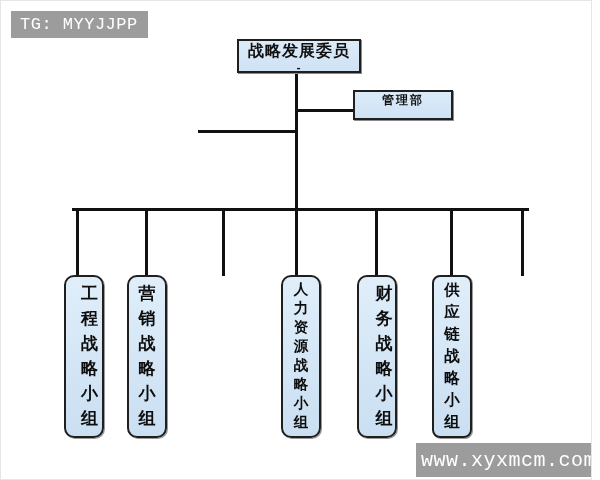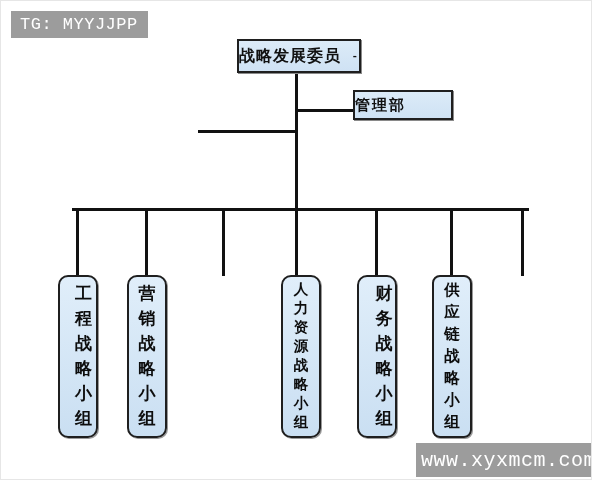--- a/index.html
+++ b/index.html
@@ -11,27 +11,27 @@
   }
   
   .wm{position:absolute;background:#9c9c9c;color:#ffffff;display:flex;align-items:center;}
   .wm-top{left:10px;top:10px;width:137px;height:27px;font-size:17px;padding-left:9px;letter-spacing:0.5px;}
   .wm-bottom{left:415px;top:442px;width:185px;height:34px;font-size:20px;justify-content:center;letter-spacing:0.5px;text-align:right;}
   
   .line{position:absolute;background:#111111;}
   
   .node{
     position:absolute;background:linear-gradient(180deg,#dcebf8 0%,#cfe2f4 100%);
-    border:2px solid #1f1f1f;display:flex;align-items:center;justify-content:space-between;
+    border:2px solid #1f1f1f;display:flex;flex-direction:column;align-items:center;justify-content:space-between;
     color:#111111;font-weight:bold;box-shadow:1px 1px 0 #8a8a8a;
   }
   .node-root{left:236px;top:38px;width:124px;height:34px;font-size:16px;letter-spacing:1px;}
   .node-root .sub{font-size:11px;line-height:6px;font-weight:bold;}
   .node-advisor{left:99px;top:110px;width:98px;height:40px;font-size:16px;letter-spacing:2px;}
-  .node-mgmt{left:352px;top:89px;width:100px;height:30px;font-size:15px;letter-spacing:2px;}
+  .node-mgmt{left:352px;top:89px;width:100px;height:30px;font-size:12px;letter-spacing:2px;}
   
   .group-box{
     position:absolute;top:274px;width:40px;height:163px;
     background:linear-gradient(180deg,#e0eefa 0%,#cadff2 100%);
     border:2px solid #1f1f1f;border-radius:10px;
     display:flex;align-items:center;justify-content:center;
     color:#0d0d0d;font-weight:bold;box-shadow:1px 1px 0 #9a9a9a;
   }
   .group-box .vlabel{
     display:block;width:1.25em;margin:0 auto;word-break:break-all;text-align:center;
@@ -66,21 +66,21 @@
   <div class="line" style="left:520px;top:209px;width:3px;height:66px;"></div>
 
   <div class="node node-root">
     <span>战略发展委员</span>
     <span class="sub">-</span>
   </div>
   <div class="node node-mgmt">
     <span>管理部</span>
   </div>
 
-  <div class="group-box c6" style="left:57px;padding-left:11px;">
+  <div class="group-box c6" style="left:63px;padding-left:11px;">
     <span class="vlabel">工程战略小组</span>
   </div>
   <div class="group-box c6" style="left:126px;">
     <span class="vlabel">营销战略小组</span>
   </div>
   <div class="group-box c8" style="left:280px;">
     <span class="vlabel">人力资源战略小组</span>
   </div>
   <div class="group-box c6" style="left:356px;padding-left:14px;">
     <span class="vlabel">财务战略小组</span>

